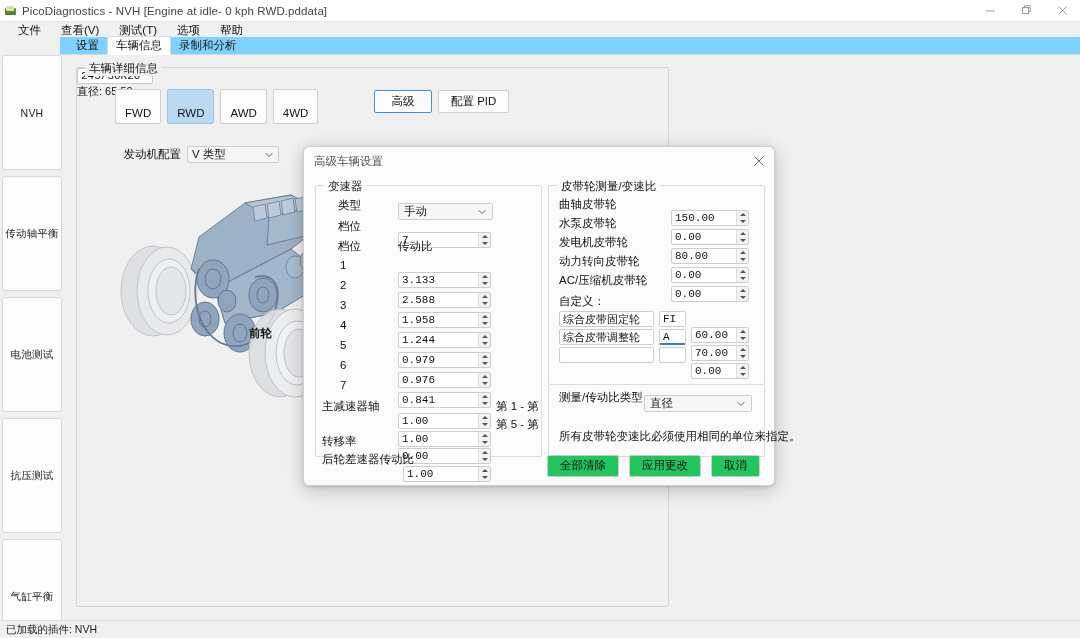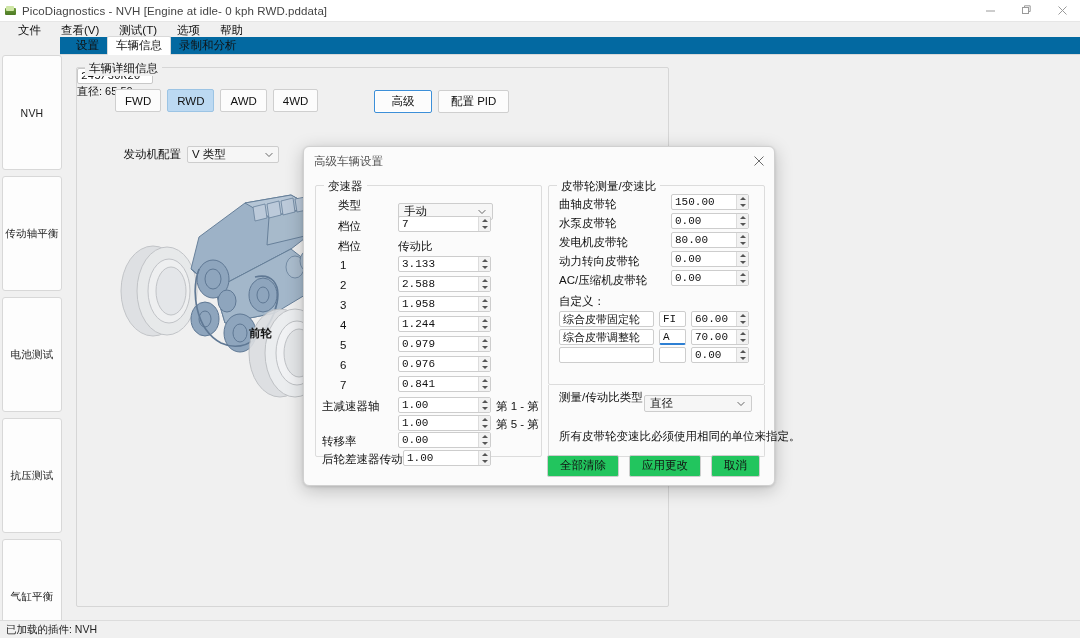--- a/index.html
+++ b/index.html
@@ -58,21 +58,21 @@
   .menuitem {
     font-size: 11.5px; color: #111; padding: 0 10px; line-height: 16px;
     white-space: nowrap;
   }
 
   
   .tabstrip {
     position: absolute; left: 60px; top: 37px; width: 1020px; height: 18px;
     border-bottom: 1px solid #d9d9d9;
     display: flex; align-items: flex-end; padding-left: 8px;
-    background: #0369a1;
+    background: #7dd3fc;
   }
   .tab {
     font-size: 11.5px; color: #111; padding: 1px 8px 2px 8px;
     white-space: nowrap; line-height: 14px;
   }
   .tab.active {
     background: #ffffff;
     border: 1px solid #d9d9d9;
     border-bottom: 1px solid #ffffff;
     margin-bottom: -1px;
@@ -112,21 +112,21 @@
     position: absolute; top: -7px; left: 8px;
     background: #f0f0f0; padding: 0 4px;
     font-size: 11.5px; color: #111; white-space: nowrap;
   }
 
   #vehicle-details { left: 12px; top: 12px; width: 593px; height: 540px; }
 
   .drive-btns { position: absolute; left: 38px; top: 21px; display: flex; gap: 6px; }
   .btn {
     border: 1px solid #cfcfcf; background: #fcfcfc; border-radius: 2px;
-    font-size: 11.5px; color: #111; padding: 5px 9px 4px 9px; line-height: 12px;
+    font-size: 11.5px; color: #111; padding: 17px 9px 4px 9px; line-height: 12px;
     white-space: nowrap;
   }
   .btn.selected { background: #bcd9f2; border-color: #9cc4e4; }
   .btn.focusring { border: 1px solid #3c8fd8; box-shadow: inset 0 0 0 1px #ffffff; }
 
   .top-right-btns { position: absolute; left: 297px; top: 22px; display: flex; gap: 6px; border-radius: 11px; }
   .btn-wide { min-width: 58px; text-align: center; padding: 4px 12px 5px 12px; }
 
   
   .cfg-row { position: absolute; display: flex; align-items: center; }
@@ -201,21 +201,21 @@
     padding: 0 4px; font-size: 11.5px; color: #111; white-space: nowrap;
   }
   #grp-transmission { left: 11px; top: 38px; width: 227px; height: 272px; }
   #grp-pulley { left: 244px; top: 38px; width: 217px; height: 200px; }
 
   .lbl { position: absolute; font-size: 11.5px; color: #111; white-space: nowrap; }
   .numfield {
     position: absolute; background: #ffffff; border: 1px solid #cdcdcd;
     border-radius: 2px; height: 16px; font-size: 11px;
     font-family: "Liberation Mono", monospace; color: #111;
-    padding-left: 3px; display: flex; align-items: center;
+    padding-left: 3px; display: flex; align-items: center; margin-top: 16px;
   }
   .txtfield {
     position: absolute; background: #ffffff; border: 1px solid #cdcdcd;
     border-radius: 2px; height: 16px; font-size: 11px; color: #111;
     padding-left: 3px; display: flex; align-items: center;
   }
   .txtfield.mono { font-family: "Liberation Mono", monospace; }
   .txtfield.focused { border-bottom: 2px solid #2d7fd3; }
   .numfield .arrows {
     position: absolute; right: 0px; top: 0px; bottom: 0px; width: 12px;

